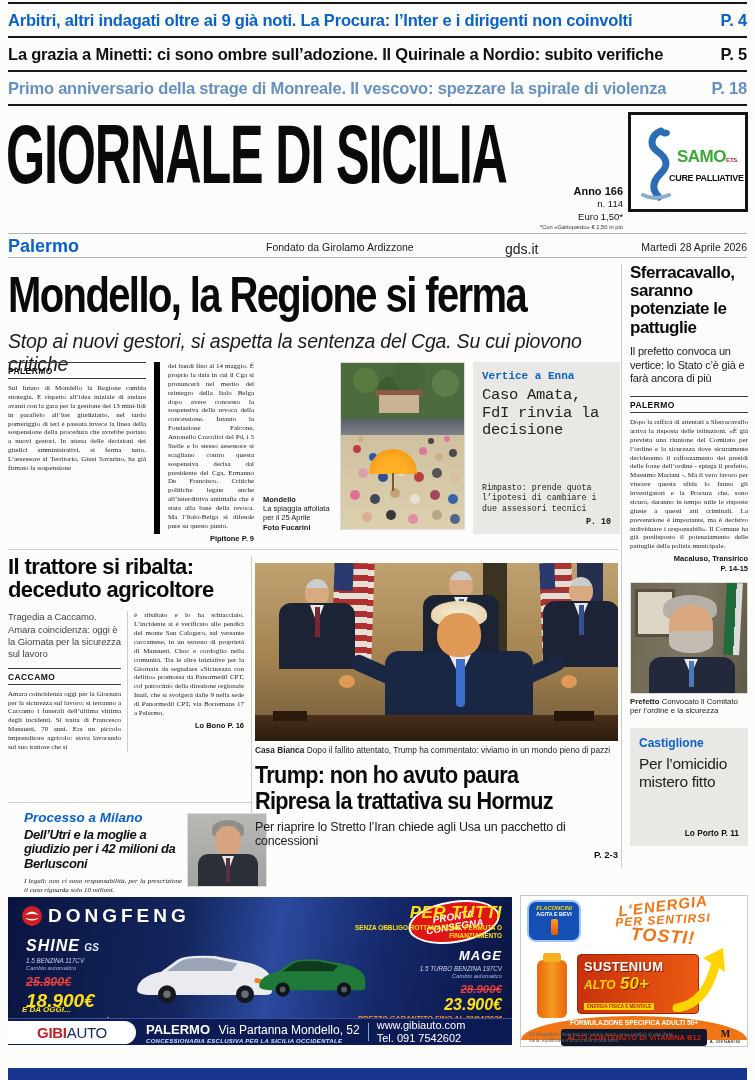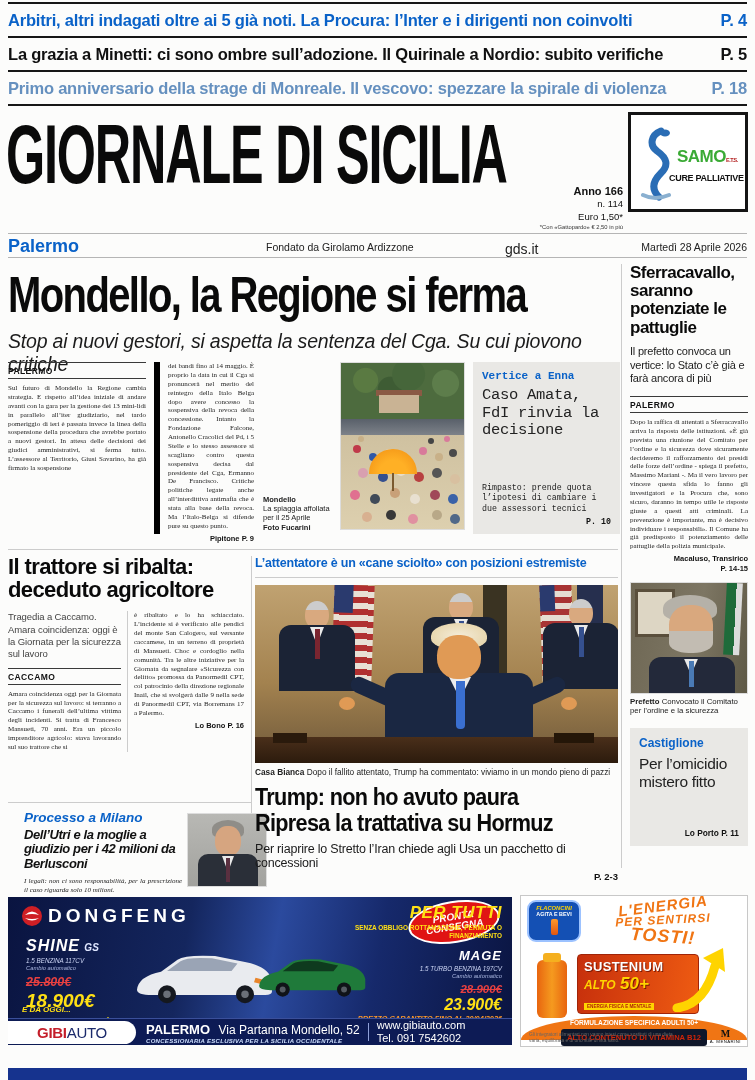--- a/index.html
+++ b/index.html
@@ -246,21 +246,21 @@
 
   .bottom-bar { left:8px; top:1068px; width:739px; height:12px; background:#16338e; }
 </style>
 </head>
 <body>
 
 <div class="page">
 
   <div class="topstrip">
     <div class="ts-row c1">
-      <span>Arbitri, altri indagati oltre ai 5 già noti. La Procura: l’Inter e i dirigenti non coinvolti</span>
+      <span>Arbitri, altri indagati oltre ai 9 già noti. La Procura: l’Inter e i dirigenti non coinvolti</span>
       <span>P. 4</span>
     </div>
     <div class="ts-row c2">
       <span>La grazia a Minetti: ci sono ombre sull’adozione. Il Quirinale a Nordio: subito verifiche</span>
       <span>P. 5</span>
     </div>
     <div class="ts-row c3">
       <span>Primo anniversario della strage di Monreale. Il vescovo: spezzare la spirale di violenza</span>
       <span>P. 18</span>
     </div>
@@ -361,21 +361,20 @@
     <div class="du-photo">
       <div class="du-hair"></div>
       <div class="du-face"></div>
       <div class="du-suit"></div>
       <div class="du-shirt"></div>
       <div class="du-tie"></div>
     </div>
   </div>
 
   <div class="abs tp-blk">
-    <div class="tp-strap">L’attentatore è un «cane sciolto» con posizioni estremiste</div>
     <div class="tp-photo">
       <div class="flagL"></div>
       <div class="flagD1"></div>
       <div class="flagR"></div>
       <div class="flagD2"></div>
       <div class="suitman" style="left:24px;top:16px;">
         <div class="mhead"></div>
         <div class="mtorso">
             <div class="mshirt"></div>
             <div class="mtie"></div>

